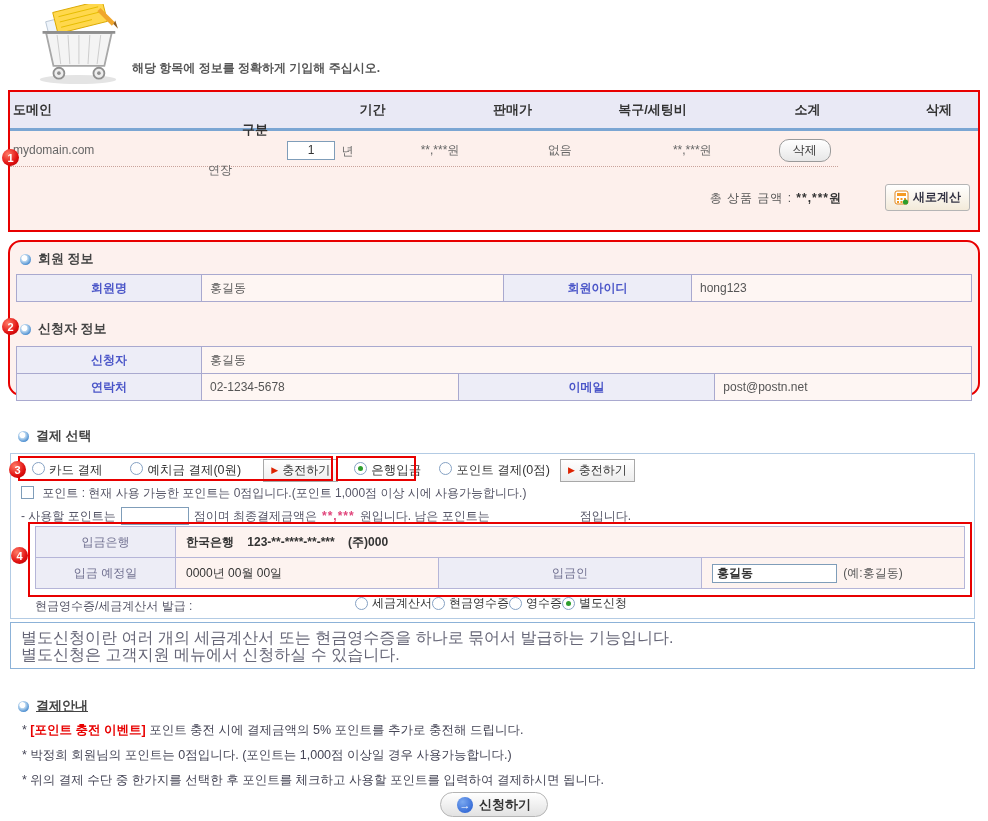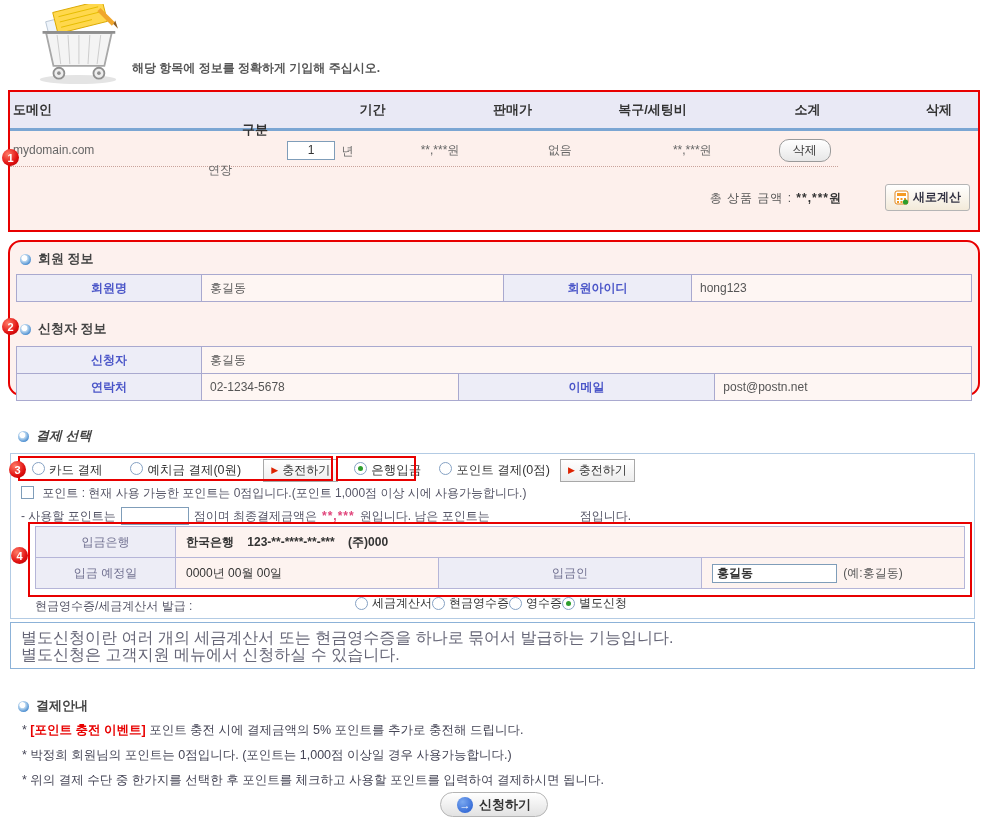--- a/index.html
+++ b/index.html
@@ -39,21 +39,21 @@
   .sh1 { position:absolute; left:10px; top:8px; }
   .sh2 { position:absolute; left:10px; top:78px; }
   .itable { position:absolute; left:6px; width:956px; border-collapse:collapse; table-layout:fixed; font-size:12px; }
   #t-member { top:32px; }
   #t-app { top:104px; }
   .itable td { border:1px solid #a9a9cf; height:27px; }
   td.lbl { background:#ededf7; color:#4a55c8; font-weight:bold; text-align:center; }
   td.val { background:#fef6f3; color:#555; padding-left:8px; }
 
   
-  .sh3 { position:absolute; left:18px; top:427px;font-style:italic; }
+  .sh3 { position:absolute; left:18px; top:427px; }
   .paybox { position:absolute; left:10px; top:453px; width:965px; height:166px; border:1px solid #b3cbe4; background:#fff; }
   .pay-line1 { position:absolute; left:21px; top:5px; height:22px; display:flex; align-items:center; font-size:12.5px; color:#333; }
   .pay-line1 label { display:flex; align-items:flex-start; gap:4px; cursor:pointer; }
   .radio { width:13px; height:13px; border-radius:50%; border:1px solid #86a2c4; background:#fff; position:relative; display:inline-block; flex:0 0 13px; }
   .radio.sel::after { content:""; position:absolute; left:3px; top:3px; width:5px; height:5px; border-radius:50%; background:#2d9e2d; }
   .checkbox { width:13px; height:13px; border:1px solid #7f9db9; background:#fff; display:inline-block; vertical-align:-2px; margin-right:5px; }
   .btn-charge { border:1px solid #a8a8a8; background:linear-gradient(#ffffff,#ededed); font-size:12px; color:#333; padding:2px 7px; display:flex; align-items:center; gap:4px; cursor:pointer; }
   .arr { color:#dd2200; font-size:9px; line-height:1; }
   .mr1{margin-right:28px;} .mr2{margin-right:22px;} .mr3{margin-right:16px;} .mr4{margin-right:18px;} .mr5{margin-right:10px;}
   .pay-line2 { position:absolute; left:10px; top:31px; font-size:12px; color:#556; }
@@ -68,21 +68,21 @@
   .bank-acc { font-weight:bold; white-space:pre; }
   .inp-name { width:125px; height:19px; border:1px solid #7f9db9; font-size:12px; font-weight:bold; color:#333; padding-left:4px; }
   .hint { color:#555; margin-left:3px; }
   .receipt-line { position:absolute; left:24px; top:141px; width:930px; height:22px; font-size:12px; color:#556; }
   .r-lbl { position:absolute; left:0; top:3px; }
   .r-opts { position:absolute; left:320px; top:0; display:flex; align-items:center; color:#333; }
   .r-opts label { display:flex; align-items:center; gap:4px; cursor:pointer; }
   .notebox { position:absolute; left:10px; top:622px; width:965px; height:47px; border:1px solid #8cb2d8; background:#fff; padding:6px 10px; font-size:16px; color:#667; line-height:17px; }
 
   
-  .sh4 { position:absolute; left:18px; top:697px; }
+  .sh4 { position:absolute; left:18px; top:697px;text-decoration:underline; }
   .g-line { position:absolute; left:22px; font-size:12.5px; color:#445; }
   .g1{top:722px;} .g2{top:747px;} .g3{top:772px;}
   .red { color:#e80000; font-weight:bold; }
 
   
   .btn-submit { position:absolute; left:50%; transform:translateX(-50%); top:792px; height:25px; border:1px solid #b5b5b5; border-radius:13px; background:linear-gradient(#ffffff,#e2e2e2); font-size:13px; font-weight:bold; color:#333; display:flex; align-items:center; gap:6px; padding:0 16px; cursor:pointer; }
   .sub-arrow { width:16px; height:16px; border-radius:50%; background:radial-gradient(circle at 35% 30%, #7aa8f0, #3a6fd8 70%); color:#fff; font-size:11px; font-weight:bold; display:flex; align-items:center; justify-content:center; }
 
   
   #rb3 { left:18px; top:456px; width:315px; height:25px; z-index:20; }

